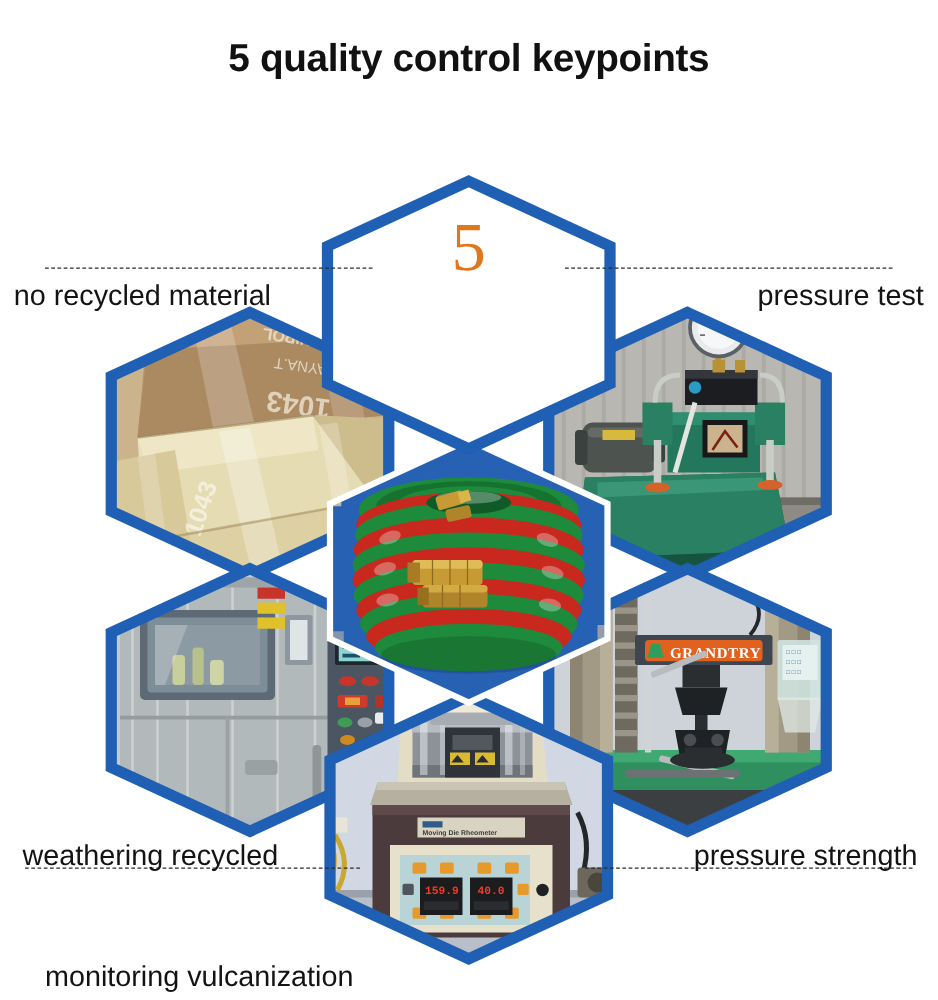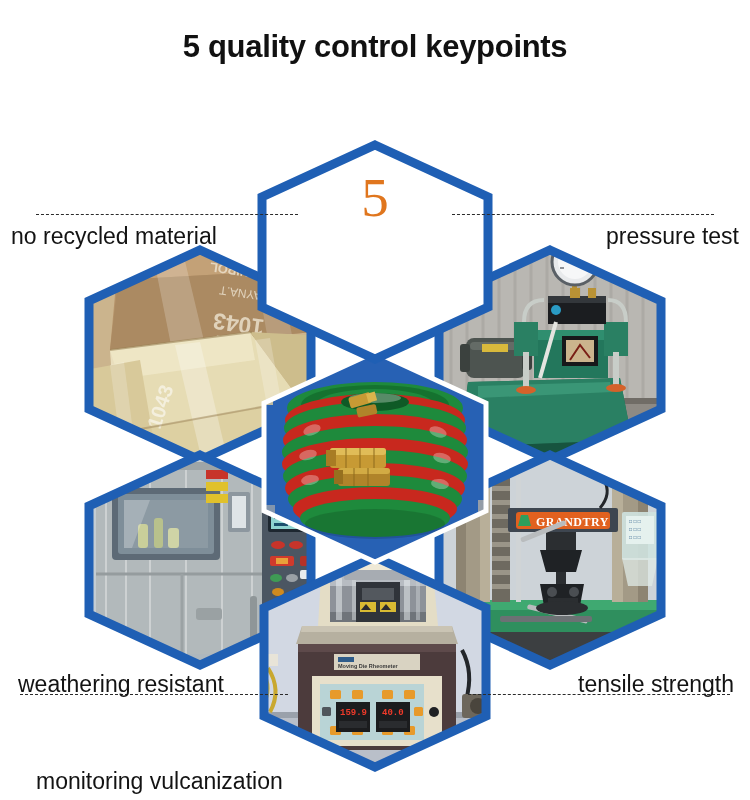--- a/index.html
+++ b/index.html
@@ -598,17 +598,17 @@
 
   <div class="dash" id="dash-tl"></div>
   <div class="dash" id="dash-tr"></div>
   <div class="dash" id="dash-bl"></div>
   <div class="dash" id="dash-br"></div>
 
   <div id="center-number">5</div>
 
   <div class="lbl" id="lbl-tr">pressure test</div>
   <div class="lbl" id="lbl-tl">no recycled material</div>
-  <div class="lbl" id="lbl-bl">weathering resistant</div>
-  <div class="lbl" id="lbl-br">tensile strength</div>
+  <div class="lbl" id="lbl-bl">weathering recycled</div>
+  <div class="lbl" id="lbl-br">pressure strength</div>
   <div class="lbl" id="lbl-bc">monitoring vulcanization</div>
 
 </div>
 
 </body></html>

